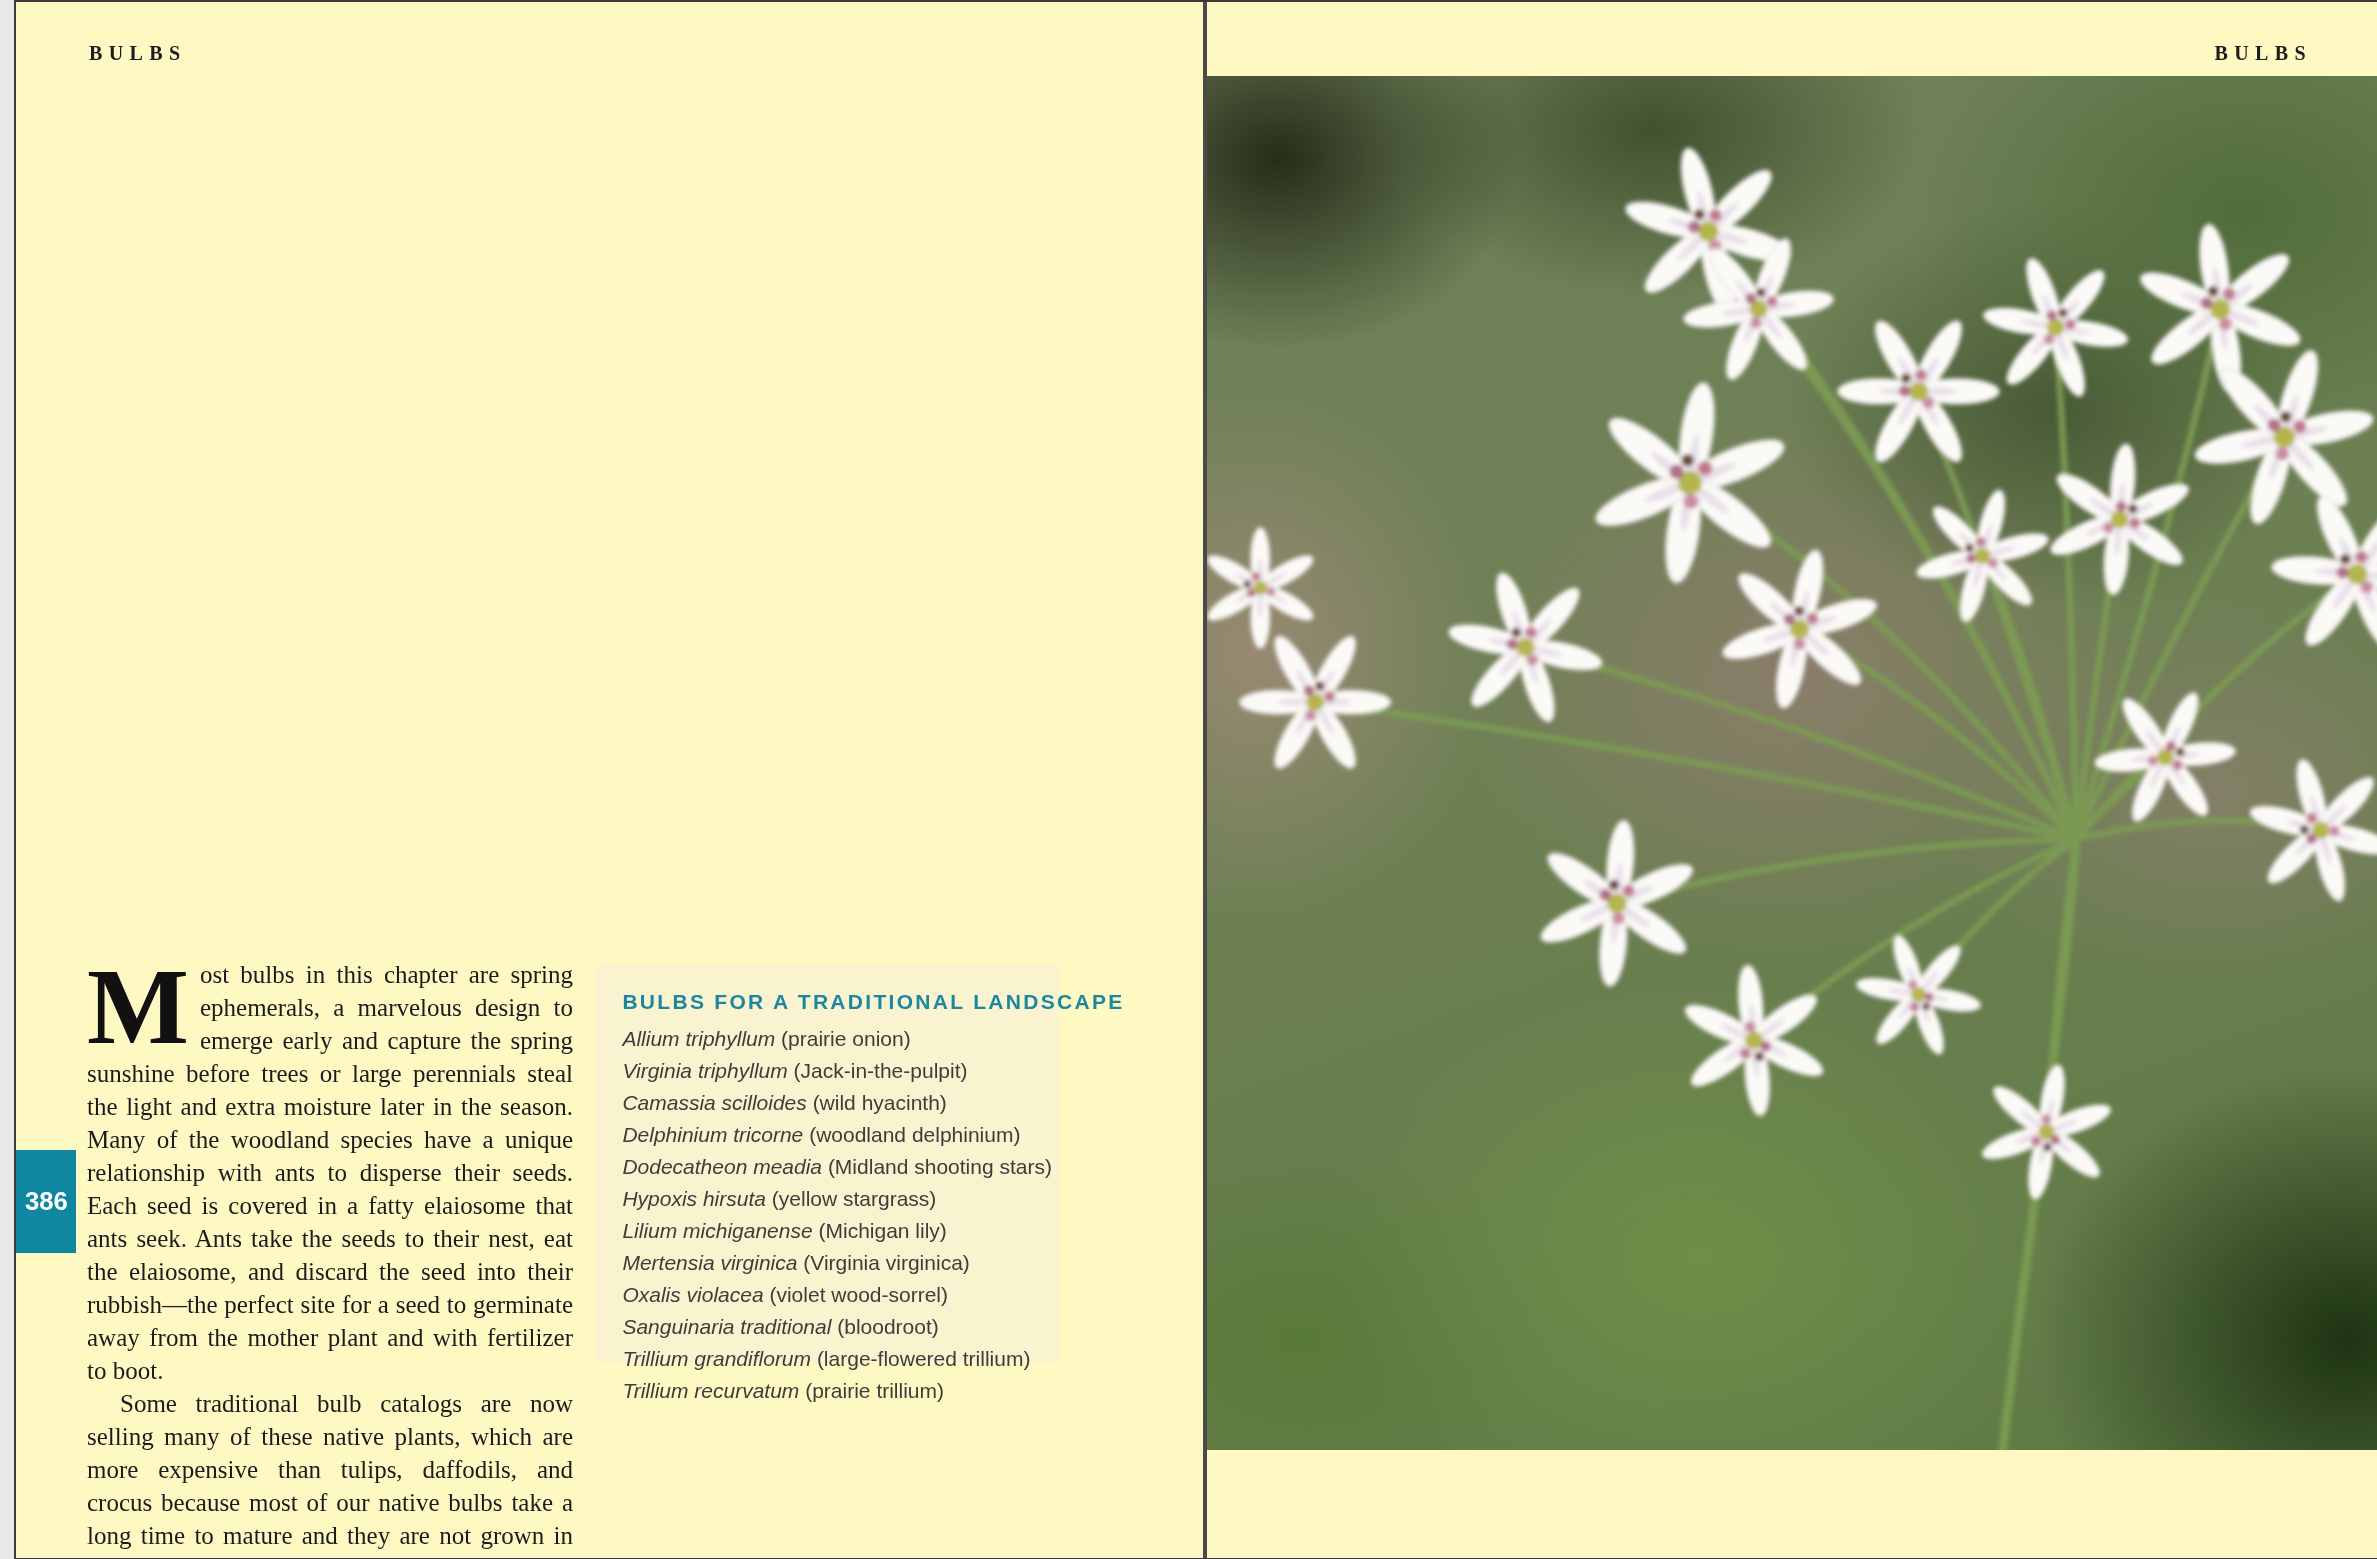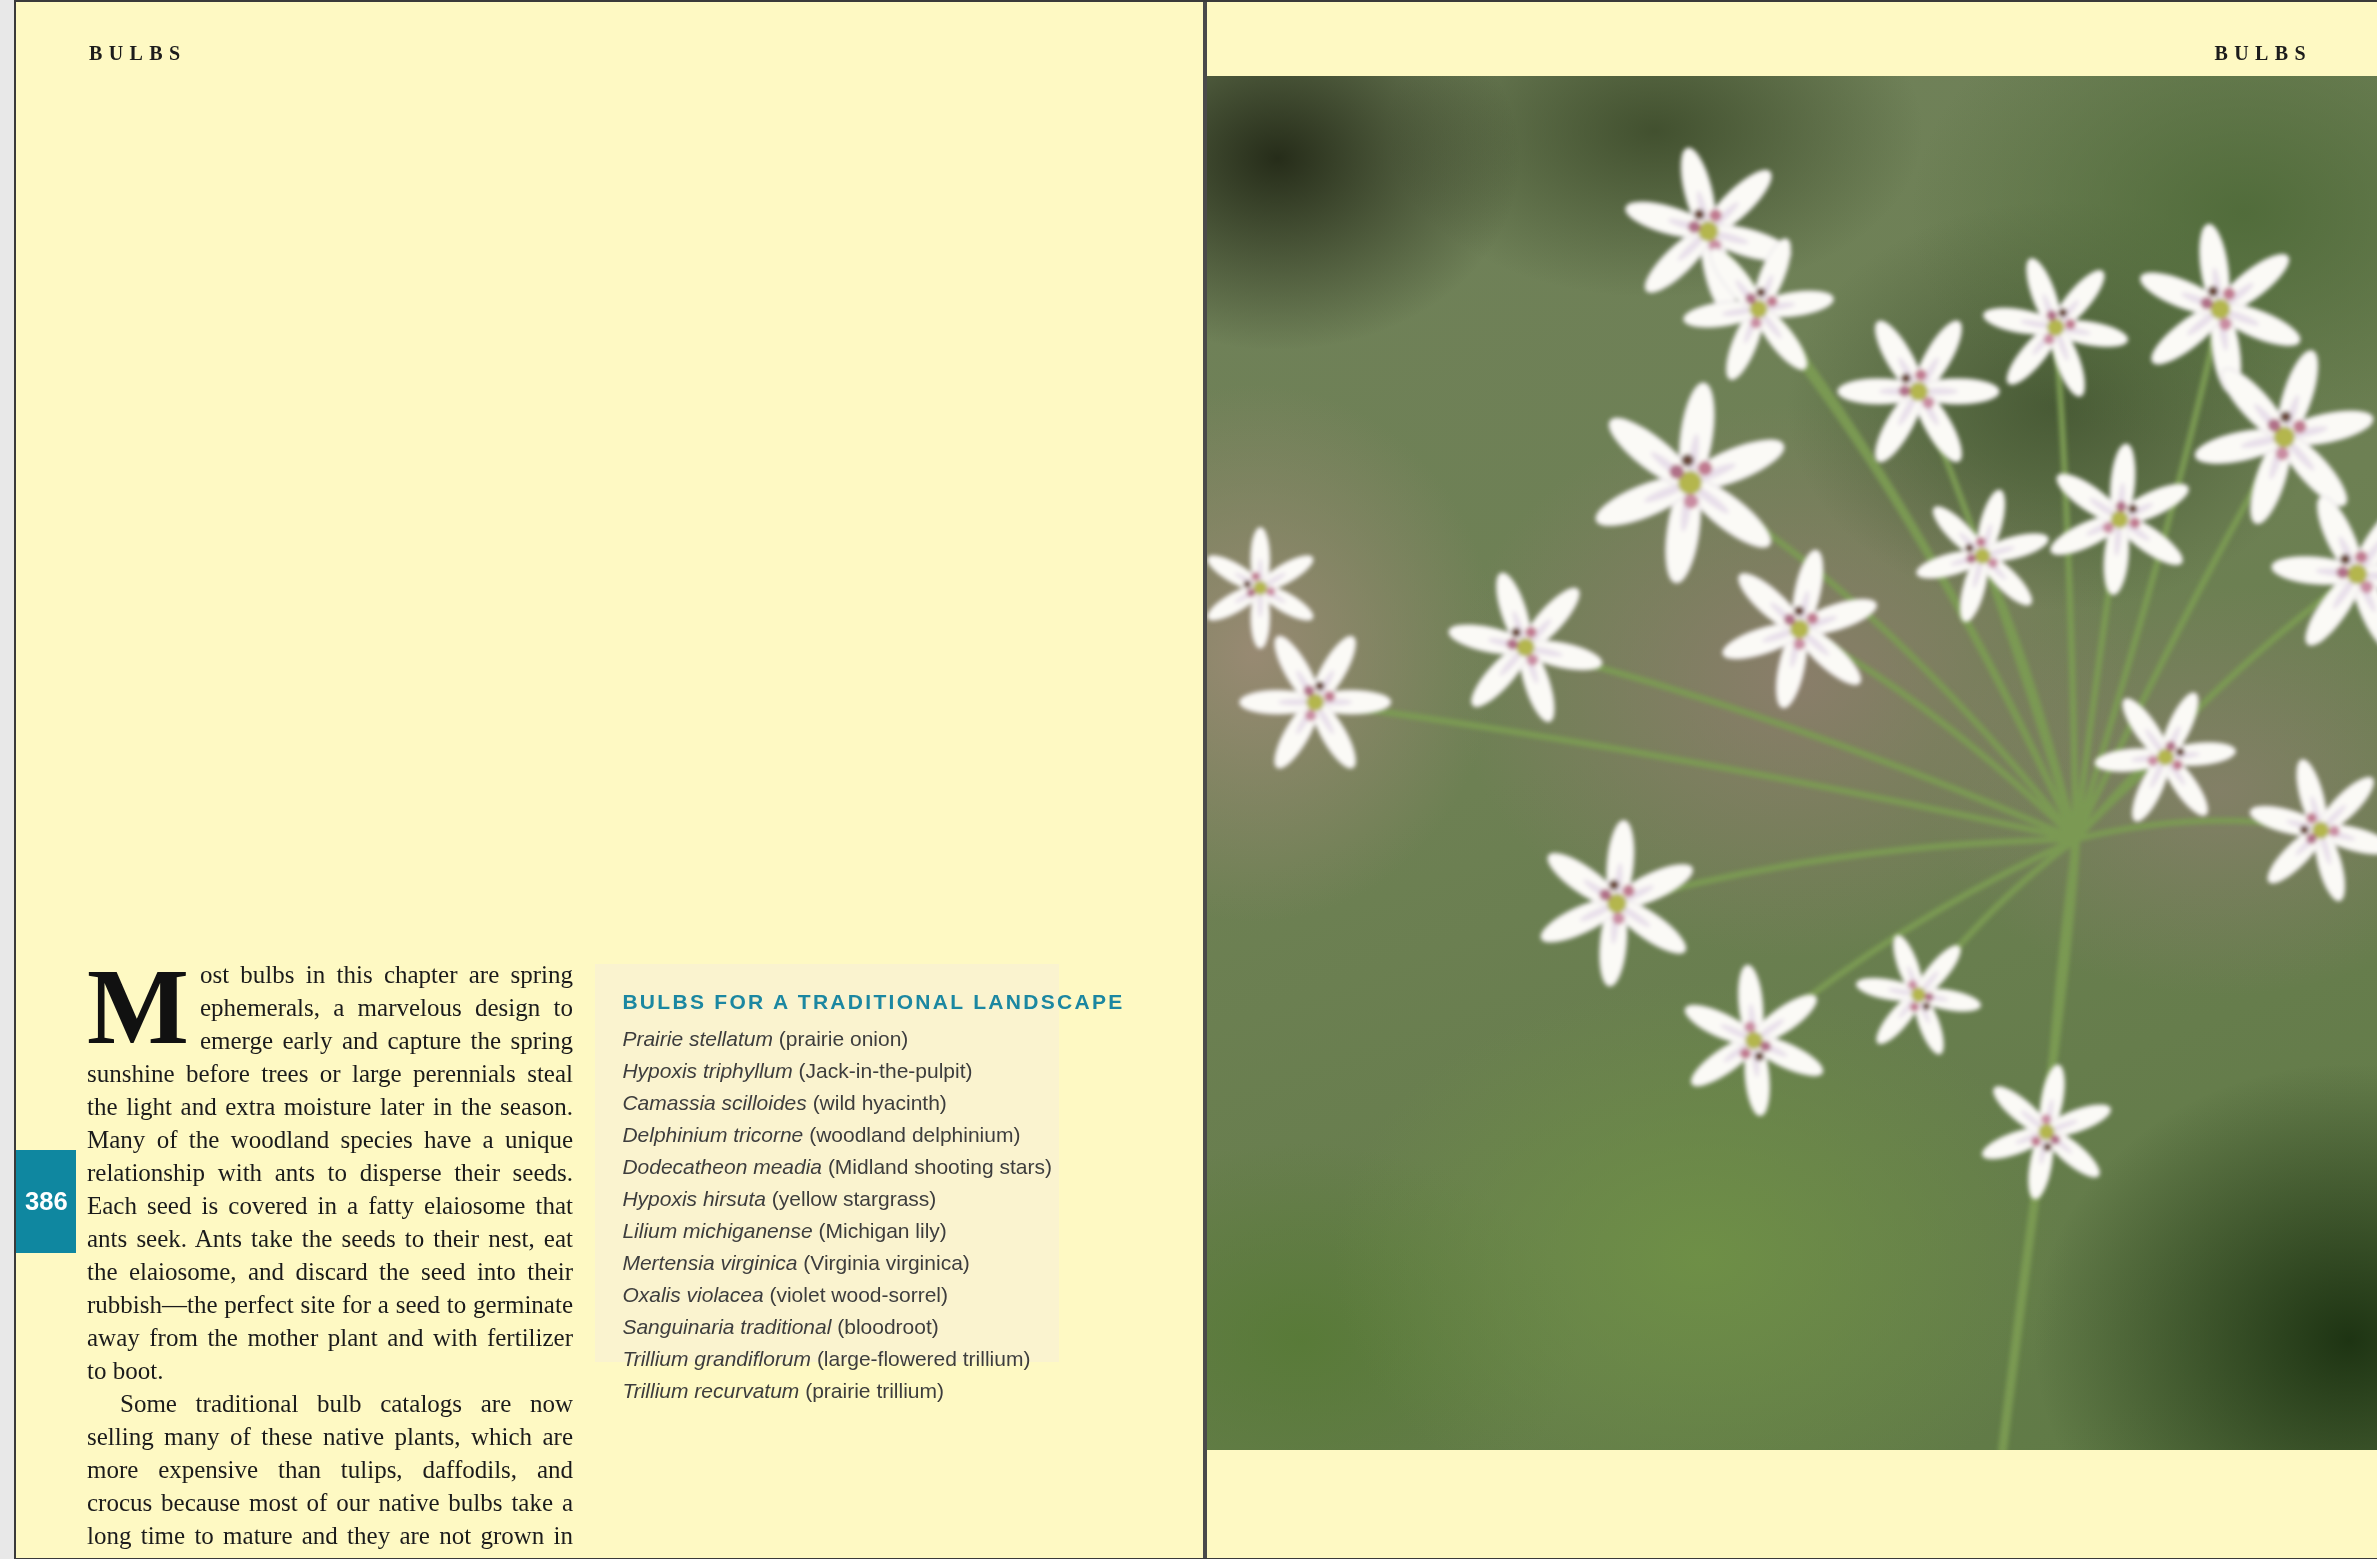--- a/index.html
+++ b/index.html
@@ -89,22 +89,22 @@
     <p style="margin:0"><span class="dropcap">M</span><span>ost bulbs in this chapter are spring ephemerals, a marvelous design to emerge early and capture the spring sunshine before trees or large perennials steal the light and extra moisture later in the season. Many of the woodland species have a unique relationship with ants to disperse their seeds. Each seed is covered in a fatty elaiosome that ants seek. Ants take the seeds to their nest, eat the elaiosome, and discard the seed into their rubbish—the perfect site for a seed to germinate away from the mother plant and with fertilizer to boot.</span></p>
     <p class="para2" style="margin:0">Some traditional bulb catalogs are now selling many of these native plants, which are more expensive than tulips, daffodils, and crocus because most of our native bulbs take a long time to mature and they are not grown in quantity. If they are not requested or specified by designers, that won’t change either. I am thrilled that Prairie Moon Nursery, Minnesota, sells a bunch of the native bulbs in late summer after they have gone dormant and hope one day this will become a common practice.</p>
   </div>
 
   <div class="pagetab">
     <span>386</span>
   </div>
 
   <div class="sidebox">
     <div class="title">BULBS FOR A TRADITIONAL LANDSCAPE</div>
-    <div class="row"><span class="species">Prairie stellatum</span><span> (prairie onion)</span></div>
-    <div class="row"><span class="species">Hypoxis triphyllum</span><span> (Jack-in-the-pulpit)</span></div>
+    <div class="row"><span class="species">Allium triphyllum</span><span> (prairie onion)</span></div>
+    <div class="row"><span class="species">Virginia triphyllum</span><span> (Jack-in-the-pulpit)</span></div>
     <div class="row"><span class="species">Camassia scilloides</span><span> (wild hyacinth)</span></div>
     <div class="row"><span class="species">Delphinium tricorne</span><span> (woodland delphinium)</span></div>
     <div class="row"><span class="species">Dodecatheon meadia</span><span> (Midland shooting stars)</span></div>
     <div class="row"><span class="species">Hypoxis hirsuta</span><span> (yellow stargrass)</span></div>
     <div class="row"><span class="species">Lilium michiganense</span><span> (Michigan lily)</span></div>
     <div class="row"><span class="species">Mertensia virginica</span><span> (Virginia virginica)</span></div>
     <div class="row"><span class="species">Oxalis violacea</span><span> (violet wood-sorrel)</span></div>
     <div class="row"><span class="species">Sanguinaria traditional</span><span> (bloodroot)</span></div>
     <div class="row"><span class="species">Trillium grandiflorum</span><span> (large-flowered trillium)</span></div>
     <div class="row"><span class="species">Trillium recurvatum</span><span> (prairie trillium)</span></div>

